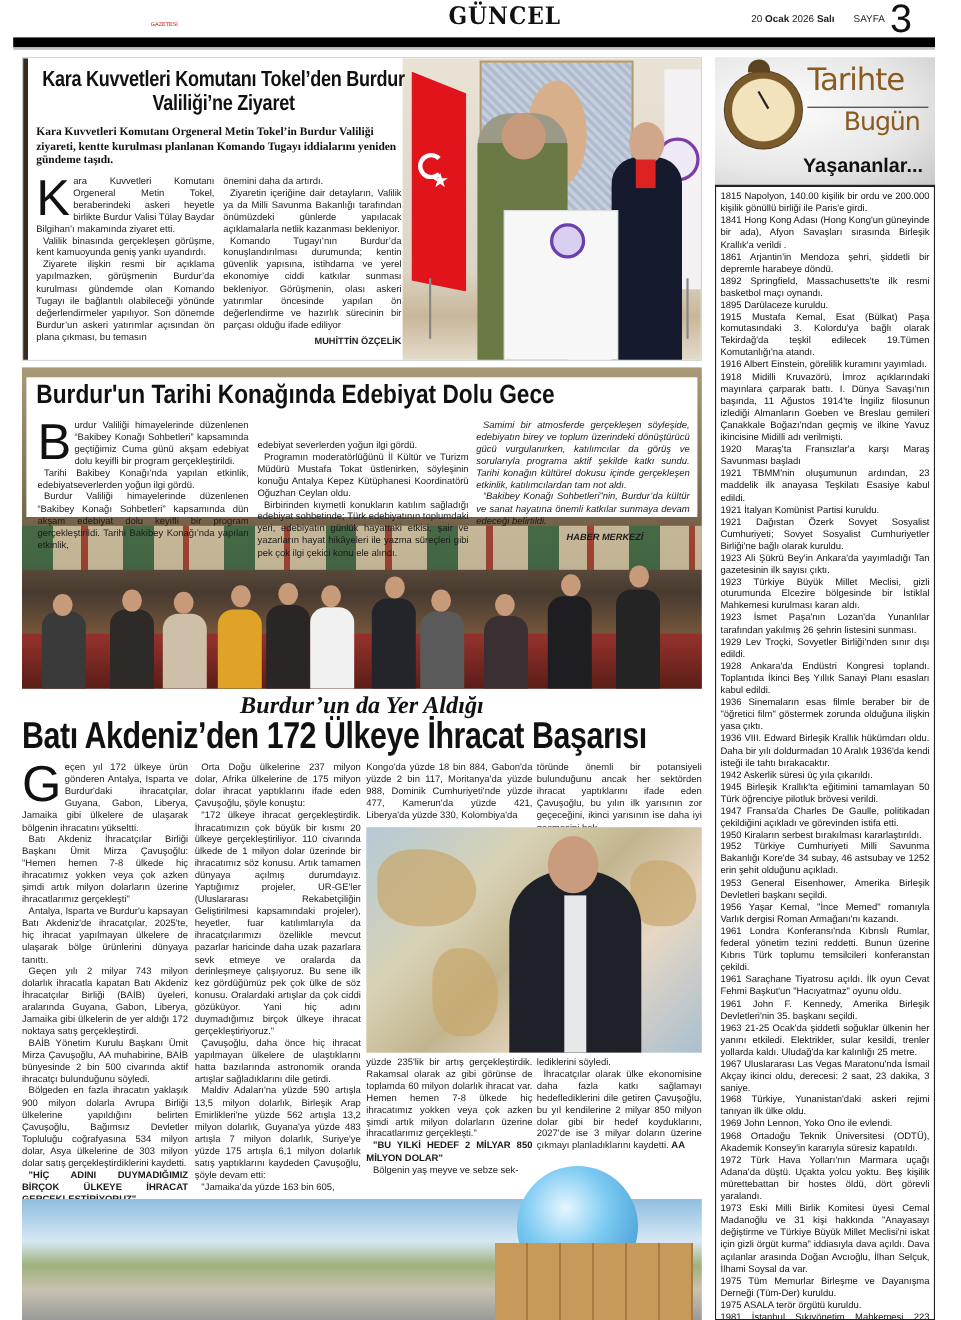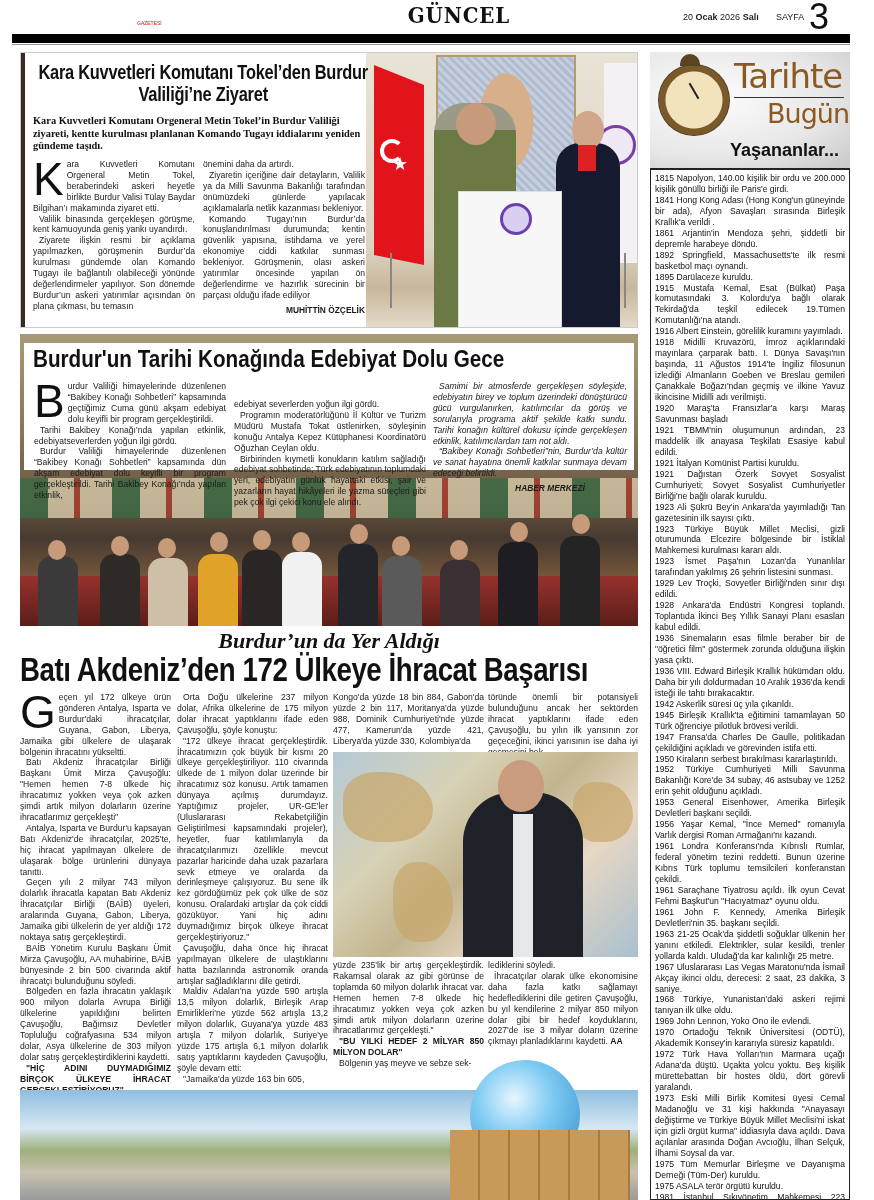--- a/index.html
+++ b/index.html
@@ -71,22 +71,22 @@
   .banner { position: absolute; left: 20px; top: 1090px; width: 618px; height: 110px; background: linear-gradient(180deg, #8fbee0 0%, #d6e8f3 35%, #9fb07a 55%, #c7c2b1 75%, #9a9a9a 100%); overflow: hidden; }
   .globe { position: absolute; left: 470px; top: 1060px; width: 110px; height: 110px; border-radius: 50%; background: radial-gradient(circle at 40% 35%, #e7f6ff 0%, #7ccaf2 40%, #2f8ac6 100%); }
   .boxes { position: absolute; left: 450px; top: 1130px; width: 180px; height: 70px; background: repeating-linear-gradient(90deg, #c89a5a 0 28px, #a87a40 28px 30px); }
 
   
   .side { position: absolute; left: 650px; top: 52px; width: 200px; height: 1148px; }
   .side-banner { position: absolute; left: 0; top: 0; width: 200px; height: 116px; background: radial-gradient(ellipse at 30% 40%, #fdfdfd 0%, #e7e7e7 60%, #c8c8c8 100%); overflow: hidden; }
   .clock { position: absolute; left: 8px; top: 12px; width: 72px; height: 72px; border-radius: 50%; background: radial-gradient(circle, #f2e3bc 0 55%, #7a5a2a 57% 68%, #4a351a 70%); }
   .clock-hand { position: absolute; left: 43px; top: 30px; width: 2px; height: 18px; background: #222; transform: rotate(-30deg); }
   .clock-bell { position: absolute; left: 30px; top: 2px; width: 20px; height: 12px; border-radius: 10px 10px 0 0; background: #5a4320; }
-  .th-tarihte { position: absolute; left: 84px; top: 4px; font-family: "DejaVu Sans", sans-serif; font-size: 34px; color: #8a5a20; letter-spacing: -1px; }
-  .th-bugun { position: absolute; left: 117px; top: 46px; font-family: "DejaVu Sans", sans-serif; font-size: 27px; color: #8a5a20; letter-spacing: -1px; }
+  .th-tarihte { position: absolute; left: 84px; top: 4px; font-family: "DejaVu Sans", sans-serif; font-size: 28px; color: #8a5a20; letter-spacing: -1px; }
+  .th-bugun { position: absolute; left: 117px; top: 46px; font-family: "DejaVu Sans", sans-serif; font-size: 23px; color: #8a5a20; letter-spacing: -1px; }
   .th-yasananlar { position: absolute; left: 80px; top: 88px; font-weight: bold; font-size: 18px; color: #111; }
   .th-rule { position: absolute; left: 84px; top: 46px; width: 110px; height: 1px; background: #333; }
   .side-body { position: absolute; left: 0; top: 116px; width: 200px; height: 1032px; border: 1px solid #222; border-top: 2px solid #222; padding: 3px 4px; font-size: 8.6px; line-height: 10.95px; text-align: justify; color: #111; background: #fff; overflow: hidden; }
   .side-body p { margin: 0; }
 </style>
 </head>
 <body>
 
 <header class="masthead">
   <div class="logo">
@@ -283,20 +283,20 @@
       <p><span>1952 Türkiye Cumhuriyeti Milli Savunma Bakanlığı Kore'de 34 subay, 46 astsubay ve 1252 erin şehit olduğunu açıkladı.</span></p>
       <p><span>1953 General Eisenhower, Amerika Birleşik Devletleri başkanı seçildi.</span></p>
       <p><span>1956 Yaşar Kemal, "İnce Memed" romanıyla Varlık dergisi Roman Armağanı'nı kazandı.</span></p>
       <p><span>1961 Londra Konferansı'nda Kıbrıslı Rumlar, federal yönetim tezini reddetti. Bunun üzerine Kıbrıs Türk toplumu temsilcileri konferanstan çekildi.</span></p>
       <p><span>1961 Saraçhane Tiyatrosu açıldı. İlk oyun Cevat Fehmi Başkut'un "Hacıyatmaz" oyunu oldu.</span></p>
       <p><span>1961 John F. Kennedy, Amerika Birleşik Devletleri'nin 35. başkanı seçildi.</span></p>
       <p><span>1963 21-25 Ocak'da şiddetli soğuklar ülkenin her yanını etkiledi. Elektrikler, sular kesildi, trenler yollarda kaldı. Uludağ'da kar kalınlığı 25 metre.</span></p>
       <p><span>1967 Uluslararası Las Vegas Maratonu'nda İsmail Akçay ikinci oldu, derecesi: 2 saat, 23 dakika, 3 saniye.</span></p>
       <p><span>1968 Türkiye, Yunanistan'daki askeri rejimi tanıyan ilk ülke oldu.</span></p>
       <p><span>1969 John Lennon, Yoko Ono ile evlendi.</span></p>
-      <p><span>1970 Ortadoğu Teknik Üniversitesi (ODTÜ), Akademik Konsey'in kararıyla süresiz kapatıldı.</span></p>
+      <p><span>1968 Ortadoğu Teknik Üniversitesi (ODTÜ), Akademik Konsey'in kararıyla süresiz kapatıldı.</span></p>
       <p><span>1972 Türk Hava Yolları'nın Marmara uçağı Adana'da düştü. Uçakta yolcu yoktu. Beş kişilik mürettebattan bir hostes öldü, dört görevli yaralandı.</span></p>
       <p><span>1973 Eski Milli Birlik Komitesi üyesi Cemal Madanoğlu ve 31 kişi hakkında "Anayasayı değiştirme ve Türkiye Büyük Millet Meclisi'ni iskat için gizli örgüt kurma" iddiasıyla dava açıldı. Dava açılanlar arasında Doğan Avcıoğlu, İlhan Selçuk, İlhami Soysal da var.</span></p>
       <p><span>1975 Tüm Memurlar Birleşme ve Dayanışma Derneği (Tüm-Der) kuruldu.</span></p>
       <p><span>1975 ASALA terör örgütü kuruldu.</span></p>
       <p><span>1981 İstanbul Sıkıyönetim Mahkemesi 223 Devrimci İşçi Sendikaları Konfederasyonu üyesinin tutuklanmasına karar verdi.</span></p>
     </div>
 </aside>
 
 </body></html>

